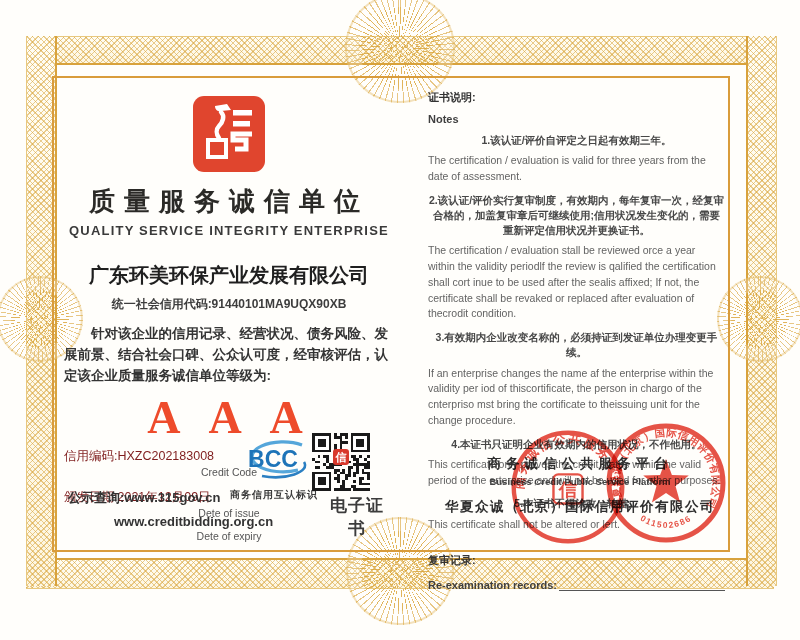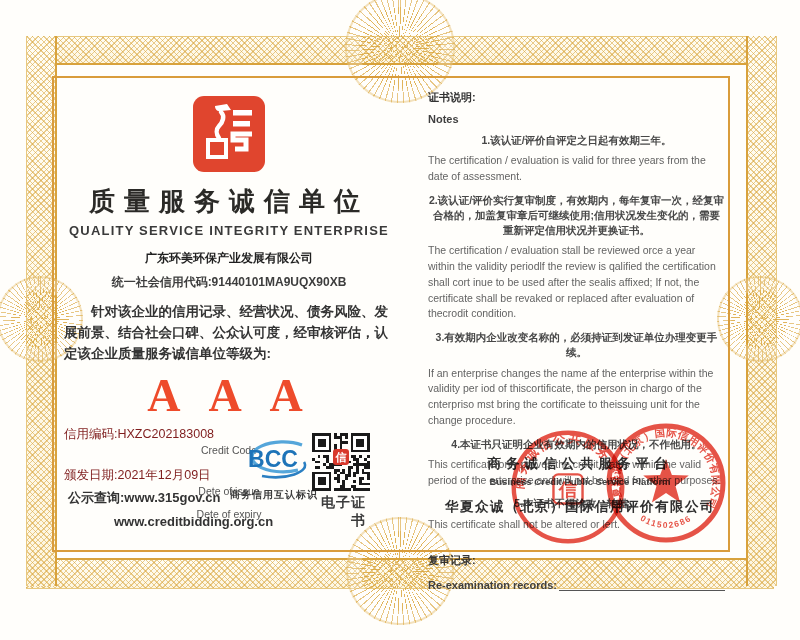--- a/index.html
+++ b/index.html
@@ -22,36 +22,36 @@
   .rosette.r-bottom{left:346px;top:517px;width:108px;height:108px;}
   .rosette.r-left{left:-3px;top:276px;width:86px;height:86px;}
   .rosette.r-right{left:717px;top:276px;width:86px;height:86px;}
   .inner-frame{position:absolute;left:52px;top:76px;width:674px;height:472px;border:2px solid #d99c3b;}
 
   
   .left-col{position:absolute;left:64px;top:94px;width:330px;text-align:center;color:#2f2d2a;}
   .seal-logo{display:block;margin:0 auto;}
   .main-title{font-size:26px;font-weight:700;letter-spacing:9px;margin-top:10px;color:#2b2a27;white-space:nowrap;}
   .sub-title{font-size:13px;font-weight:700;letter-spacing:1.2px;margin-top:4px;color:#3a3a3a;white-space:nowrap;}
-  .company{font-size:12px;font-weight:700;margin-top:12px;color:#1f1f1f;}
+  .company{font-size:20px;font-weight:700;margin-top:24px;color:#1f1f1f;}
   .ucode{font-size:12px;font-weight:700;margin-top:7px;color:#3d3d3d;}
   .assess{text-align:left;font-size:13.5px;font-weight:600;line-height:1.55;margin-top:11px;text-indent:2em;color:#343434;}
   .grade{font-family:"Liberation Serif","DejaVu Serif",serif;font-size:46px;font-weight:700;color:#ee4b2b;letter-spacing:28px;margin-top:4px;text-indent:20px;}
   .fields{text-align:left;margin-top:4px;}
   .field{margin-bottom:11px;}
   .field .f-label{font-size:12.5px;font-weight:400;color:#7f1d1d;}
   .field .f-sub{font-size:10.5px;color:#555;margin-top:1px;text-align:center;}
   .publicity{position:absolute;left:68px;top:489px;text-align:left;}
   .publicity .p1{font-size:13px;font-weight:700;color:#333;}
   .publicity .p2{font-size:13px;font-weight:700;color:#333;margin-left:46px;margin-top:7px;}
   .bcc-wrap{position:absolute;left:236px;top:437px;}
   .bcc-label{position:absolute;left:224px;top:488px;width:100px;text-align:center;font-size:10px;font-weight:700;color:#3c3c3c;letter-spacing:1px;}
   .qr-wrap{position:absolute;left:312px;top:433px;width:58px;height:58px;}
   .qr-seal{position:absolute;left:21px;top:16px;width:16px;height:16px;background:#d8382c;border-radius:3px;color:#fff;font-size:11px;line-height:16px;text-align:center;font-weight:700;}
-  .qr-label{position:absolute;left:308px;top:494px;width:58px;text-align:right;font-size:14px;font-weight:700;color:#3c3c3c;letter-spacing:1px;}
+  .qr-label{position:absolute;left:328px;top:494px;width:58px;text-align:center;font-size:17px;font-weight:700;color:#3c3c3c;letter-spacing:1px;}
 
   
   .right-col{position:absolute;left:428px;top:90px;width:297px;text-align:left;}
   .nt-zh{font-size:11px;font-weight:700;color:#333;}
   .nt-en{font-size:11px;font-weight:700;color:#3f3f3f;margin-top:8px;}
   .note-zh{font-size:10.5px;font-weight:600;color:#474747;margin-top:8px;line-height:1.45;text-align:center;}
   .note-en{font-size:10.5px;color:#636363;margin-top:5px;line-height:1.5;}
   .reexam-zh{font-size:11px;font-weight:700;color:#333;margin-top:21px;}
   .reexam-row{display:flex;align-items:flex-end;margin-top:10px;text-align:right;}
   .reexam-en{font-size:11px;font-weight:700;color:#3f3f3f;white-space:nowrap;}

